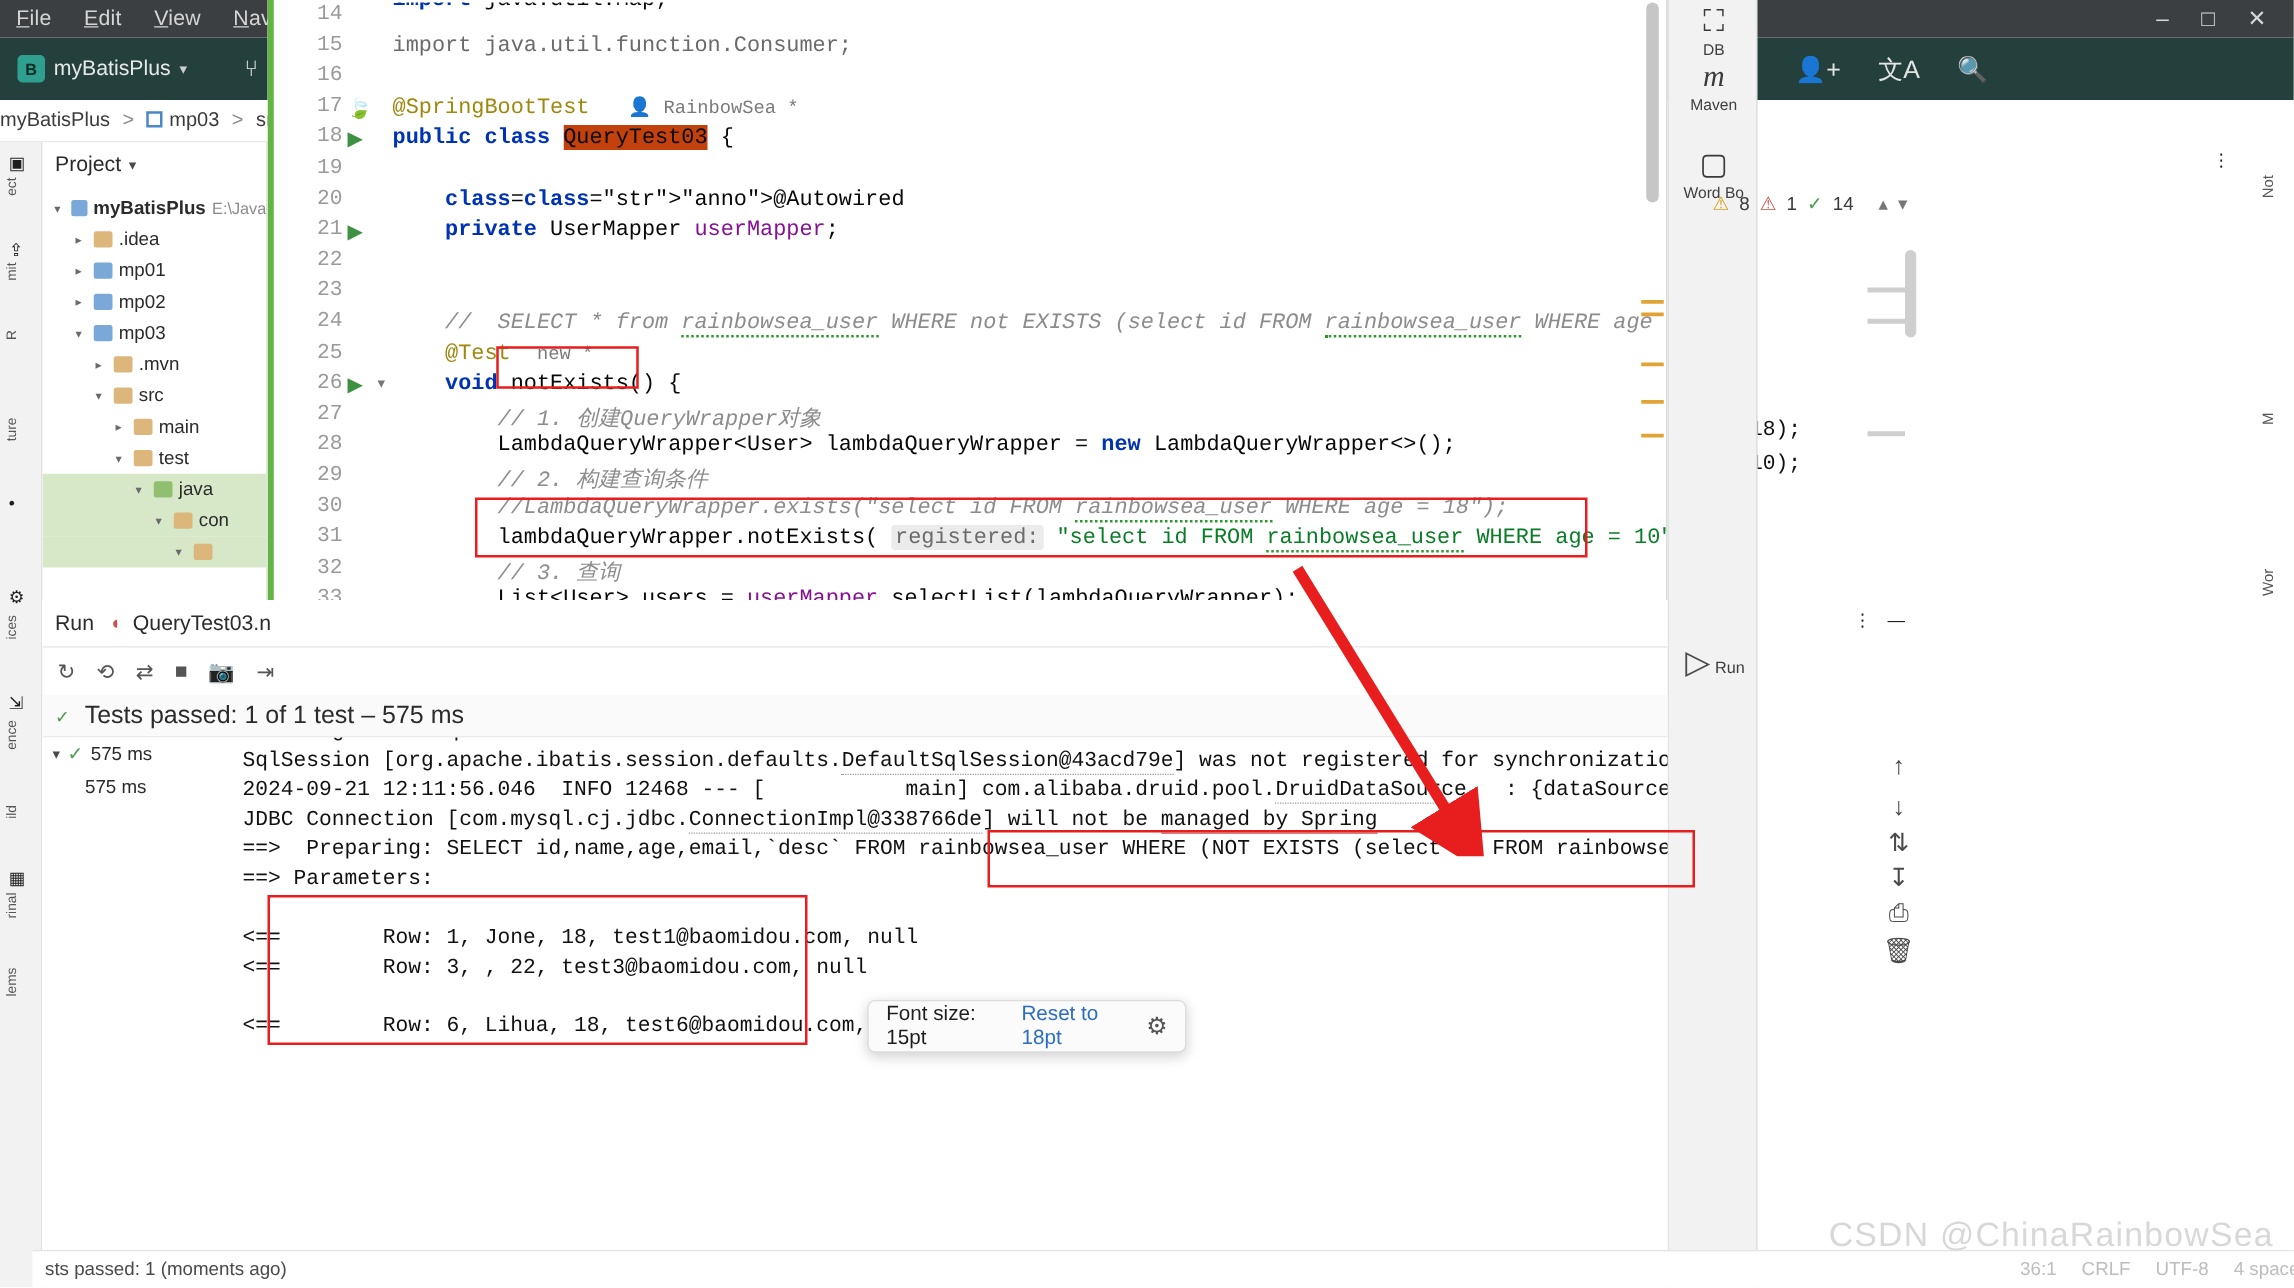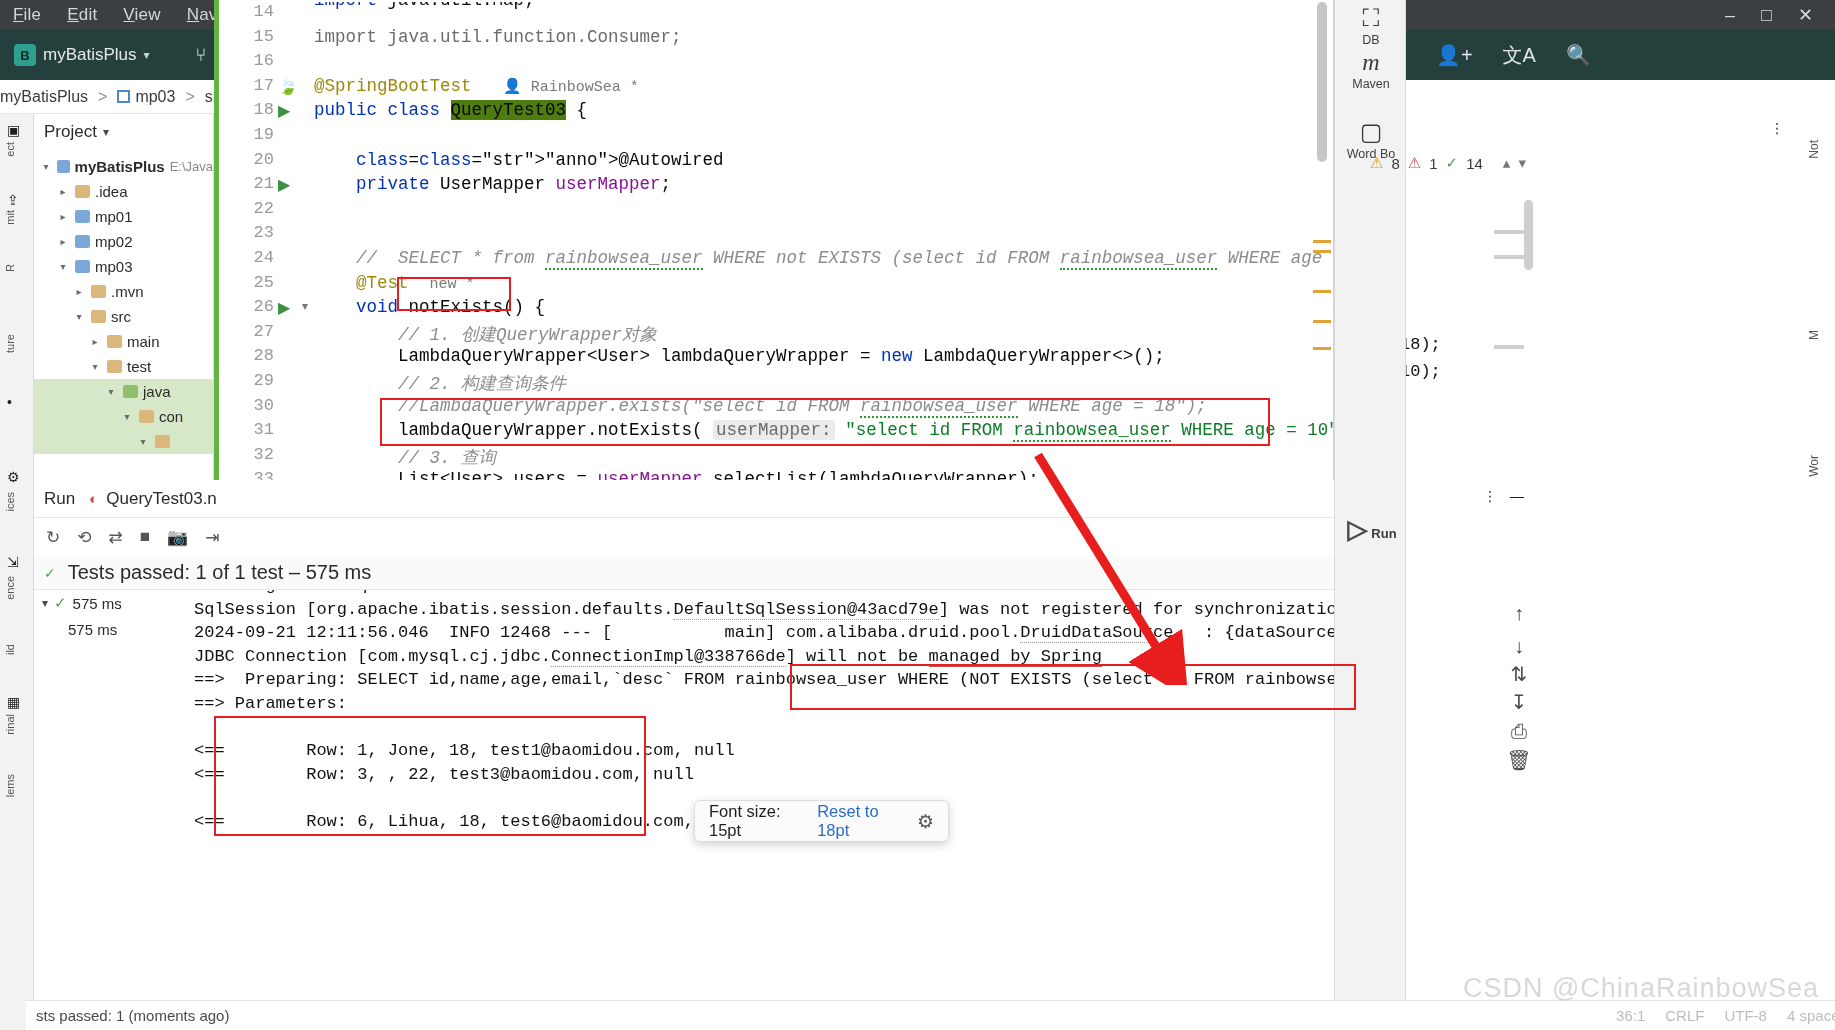--- a/index.html
+++ b/index.html
@@ -89,27 +89,27 @@
   .gutter-num {
     position:absolute; left:18px; width:42px; text-align:right;
     font-family:"Liberation Mono", monospace; font-size:17px; color:#9a9a9a;
   }
   .gutter-ico { position:absolute; left:64px; width:20px; height:20px; }
   .codeline {
     position:absolute; left:100px;
     font-family:"Liberation Mono", monospace; font-size:17.5px; white-space:pre;
     color:#080808;
   }
-  .kw { color:#0033b3; font-weight:normal; }
+  .kw { color:#0033b3; font-weight:bold; }
   .anno { color:#9e880d; }
   .str { color:#0a7d27; }
   .cmt { color:#8c8c8c; font-style:italic; }
   .fld { color:#871094; }
   .hintp { background:#ebebeb; color:#6b6b6b; font-style:normal; border-radius:3px; padding:0 3px;}
-  .hl-class { background:#4d7c0f; }
+  .hl-class { background:#c2410c; }
   .usr { color:#7a7a7a; font-size:15px; }
   .sqw { border-bottom:2px dotted #2a9a2a; }
 
   
   #editor-scroll {
     position:absolute; right:6px; top:2px; width:10px; height:160px;
     background:#c6c6c6; border-radius:5px;
   }
   .marker { position:absolute; right:2px; width:18px; height:3px; background:#e2a336; }
 
@@ -395,21 +395,21 @@
       <div class="codeline" style="top: 297.2px;">    <span class="kw">void</span> notExists() {</div>
       <div class="gutter-num" style="top: 321.8px;">27</div>
       <div class="codeline" style="top: 321.8px;"><span class="cmt">        // 1. 创建QueryWrapper对象</span></div>
       <div class="gutter-num" style="top: 346.4px;">28</div>
       <div class="codeline" style="top: 346.4px;">        LambdaQueryWrapper&lt;User&gt; lambdaQueryWrapper = <span class="kw">new</span> LambdaQueryWrapper&lt;&gt;();</div>
       <div class="gutter-num" style="top: 371px;">29</div>
       <div class="codeline" style="top: 371px;"><span class="cmt">        // 2. 构建查询条件</span></div>
       <div class="gutter-num" style="top: 395.6px;">30</div>
       <div class="codeline" style="top: 395.6px;"><span class="cmt">        //LambdaQueryWrapper.exists("select id FROM <span class="sqw">rainbowsea_user</span> WHERE age = 18");</span></div>
       <div class="gutter-num" style="top: 420.2px;">31</div>
-      <div class="codeline" style="top: 420.2px;">        lambdaQueryWrapper.notExists( <span class="hintp">userMapper:</span> <span class="str">"select id FROM <span class="sqw">rainbowsea_user</span> WHERE age = 10"</span>);</div>
+      <div class="codeline" style="top: 420.2px;">        lambdaQueryWrapper.notExists( <span class="hintp">registered:</span> <span class="str">"select id FROM <span class="sqw">rainbowsea_user</span> WHERE age = 10"</span>);</div>
       <div class="gutter-num" style="top: 444.8px;">32</div>
       <div class="codeline" style="top: 444.8px;"><span class="cmt">        // 3. 查询</span></div>
       <div class="gutter-num" style="top: 469.4px;">33</div>
       <div class="codeline" style="top: 469.4px;">        List&lt;User&gt; users = <span class="fld">userMapper</span>.selectList(lambdaQueryWrapper);</div>
       <div class="gutter-num" style="top: 494px;">34</div>
       <div class="codeline" style="top: 494px;">        System.<span class="fld" style="font-style:italic">out</span>.println(users);</div>
       <div class="gutter-num" style="top: 518.6px;">35</div>
       <div class="codeline" style="top: 518.6px;">    }</div>
       <div class="gutter-num" style="top: 543.2px;">36</div>
       <div class="codeline" style="top: 543.2px;"></div>
@@ -445,21 +445,21 @@
     <span class="cap">DB</span>
   </div>
   <div class="rtool" style="top:48px;">
     <span class="glyph" style="font-style:italic;font-family:'Liberation Serif',serif;">m</span>
     <span class="cap">Maven</span>
   </div>
   <div class="rtool" style="top:118px;">
     <span class="glyph">▢</span>
     <span class="cap">Word Bo</span>
   </div>
-  <div id="run-block" style="left:6px; top:515px; width:62px;font-weight:bold;">
+  <div id="run-block" style="left:6px; top:515px; width:62px;">
     <span class="tri">▷</span>
     <span class="cap">Run</span>
   </div>
 </div>
 
 <div id="titlebar-right">
   <span>–</span>
   <span>□</span>
   <span>✕</span>
 </div>

